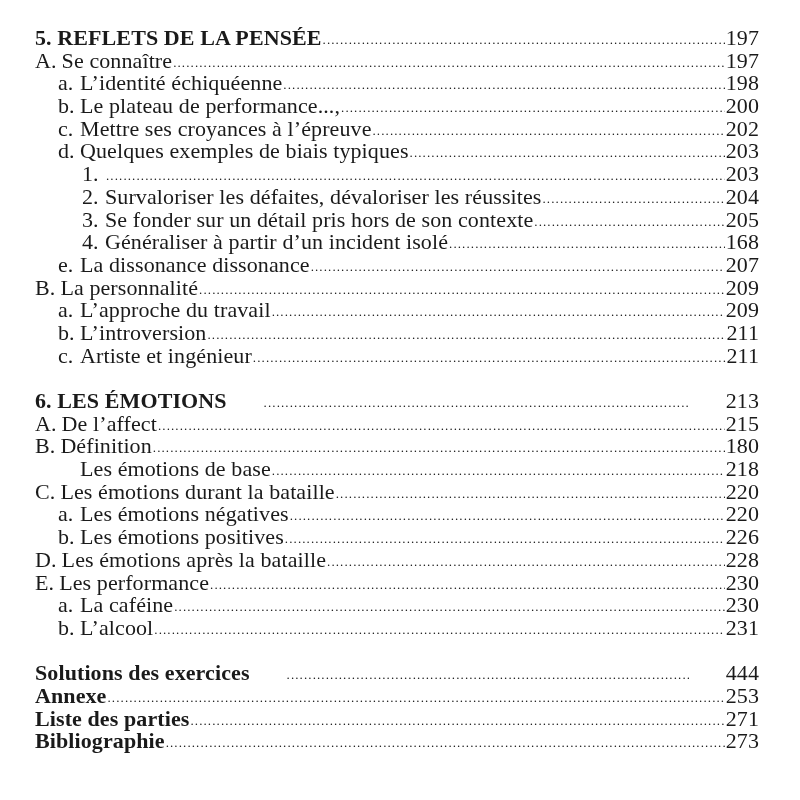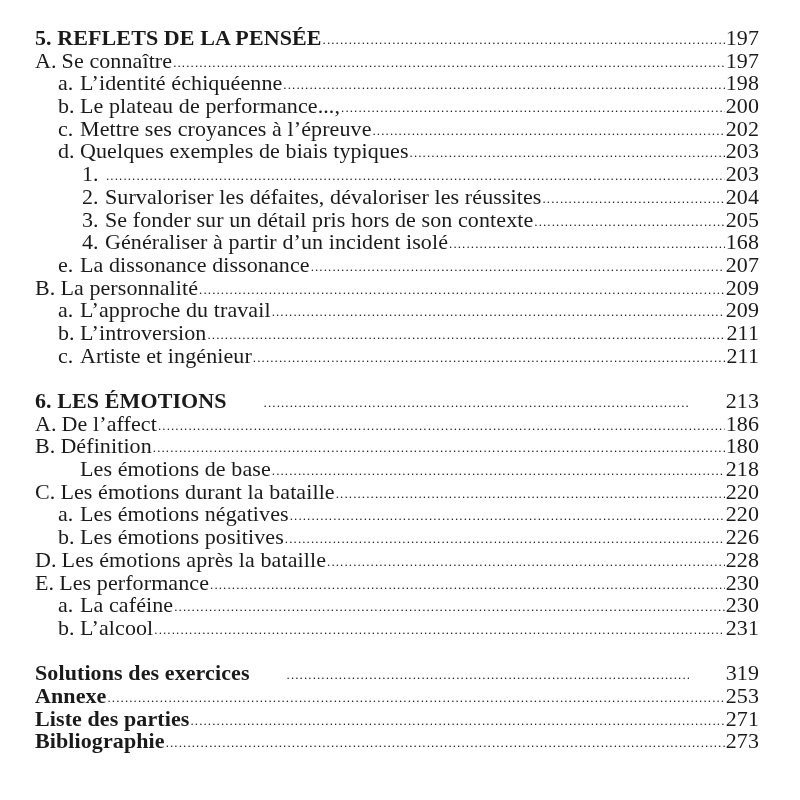--- a/index.html
+++ b/index.html
@@ -132,21 +132,21 @@
 
   <div class="row bold lvl0 gap">
     <span class="title">6. LES ÉMOTIONS</span>
     <span class="leader"></span>
     <span class="page">213</span>
   </div>
   <div class="row lvl0">
     <span class="marker">A.</span>
     <span class="title">De l’affect</span>
     <span class="leader"></span>
-    <span class="page">186</span>
+    <span class="page">215</span>
   </div>
   <div class="row lvl0">
     <span class="marker">B.</span>
     <span class="title">Définition</span>
     <span class="leader"></span>
     <span class="page">180</span>
   </div>
   <div class="row lvl1n">
     <span class="title">Les émotions de base</span>
     <span class="leader"></span>
@@ -191,21 +191,21 @@
   <div class="row lvl1">
     <span class="marker">b.</span>
     <span class="title">L’alcool</span>
     <span class="leader"></span>
     <span class="page">231</span>
   </div>
 
   <div class="row bold lvl0 gap">
     <span class="title">Solutions des exercices</span>
     <span class="leader"></span>
-    <span class="page">319</span>
+    <span class="page">444</span>
   </div>
   <div class="row bold lvl0">
     <span class="title">Annexe</span>
     <span class="leader"></span>
     <span class="page">253</span>
   </div>
   <div class="row bold lvl0">
     <span class="title">Liste des parties</span>
     <span class="leader"></span>
     <span class="page">271</span>

